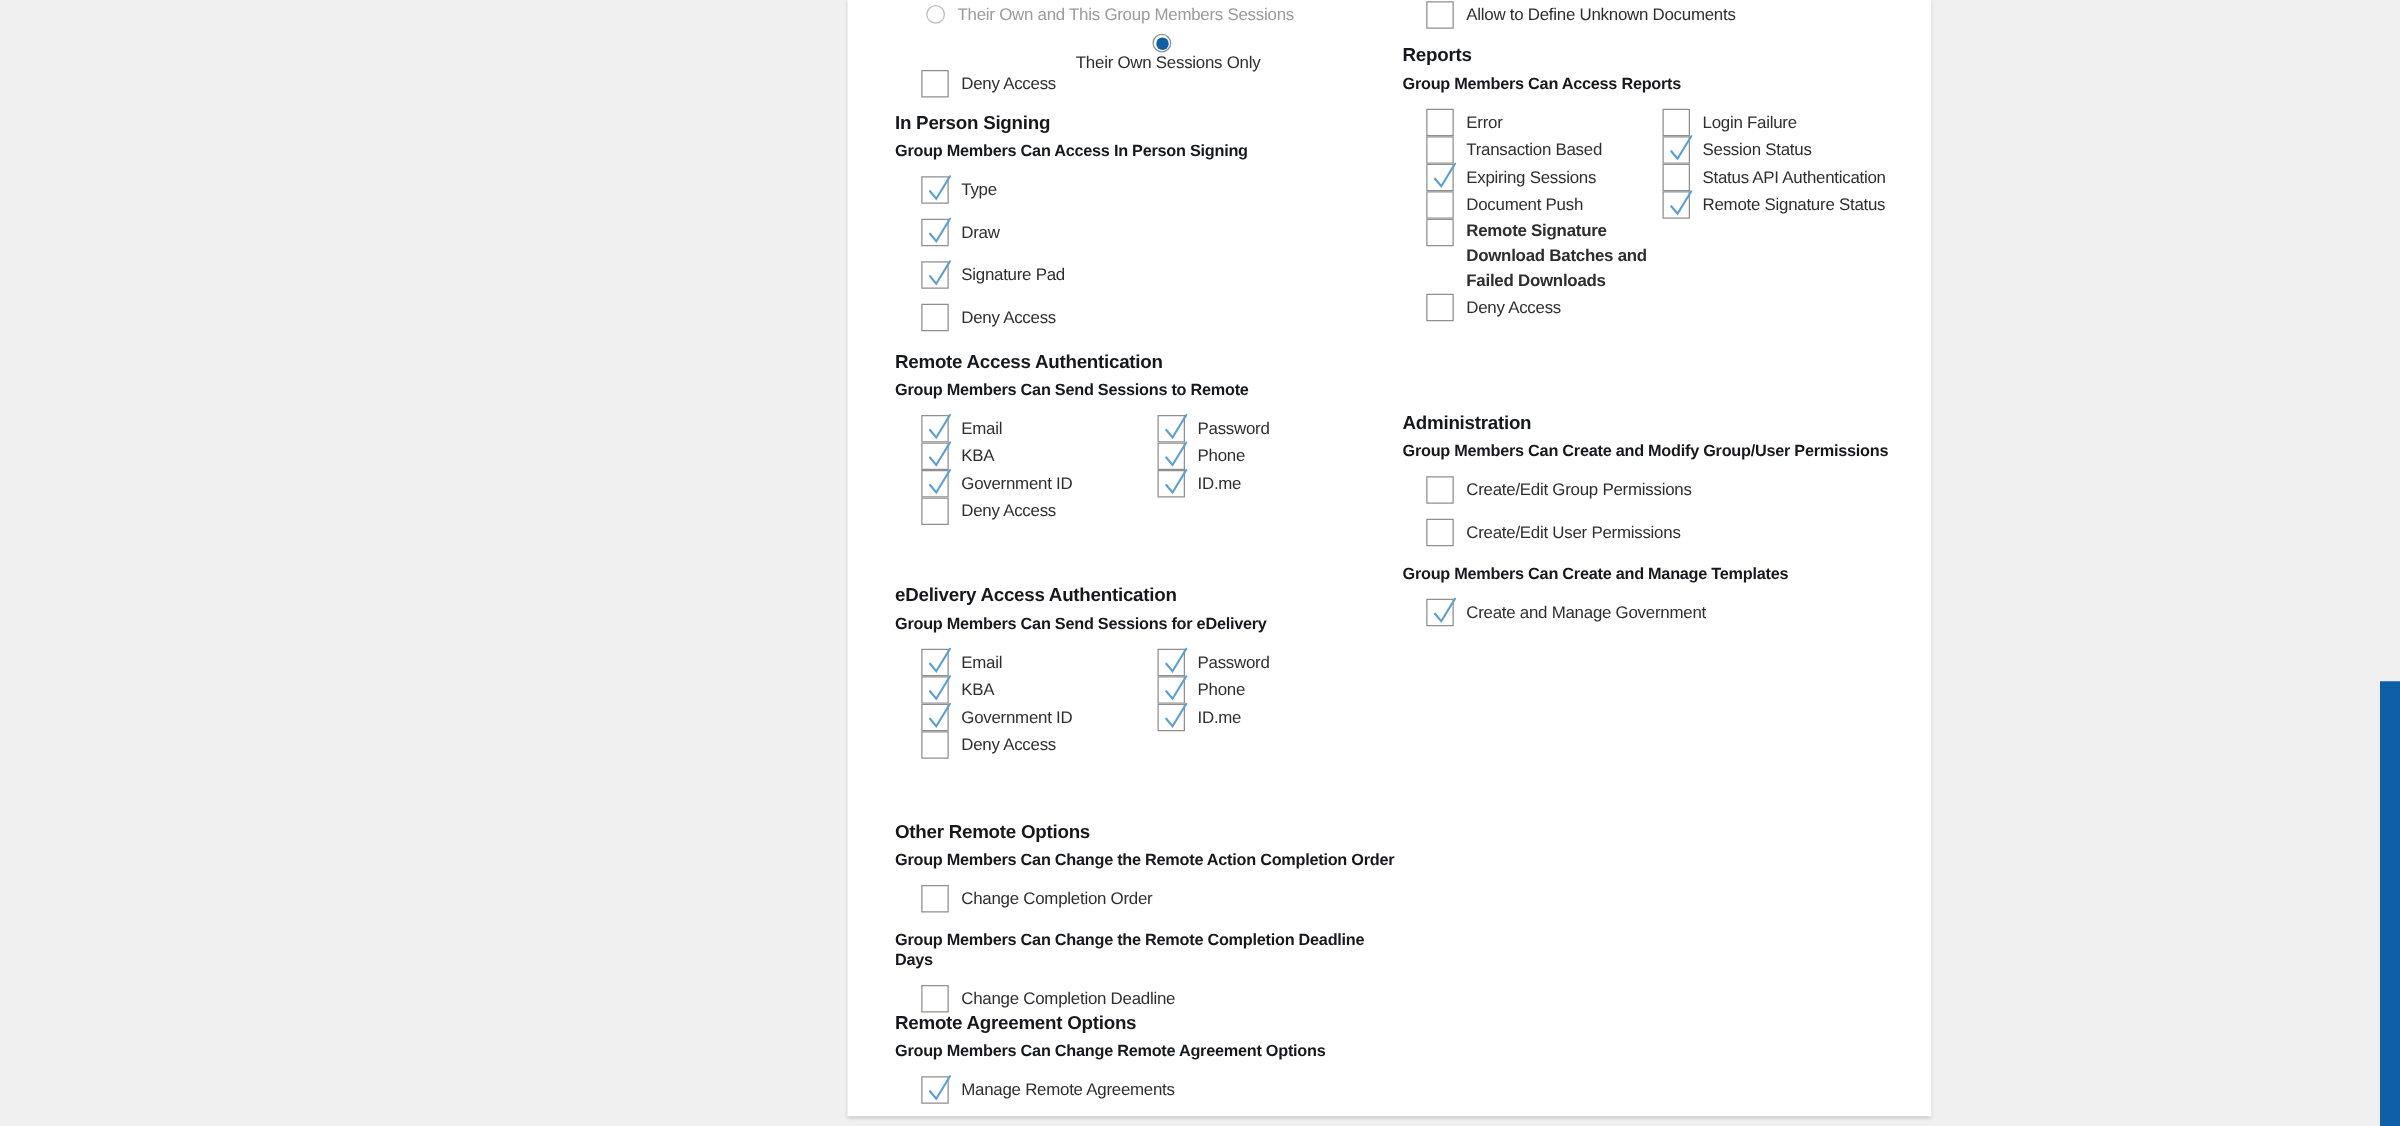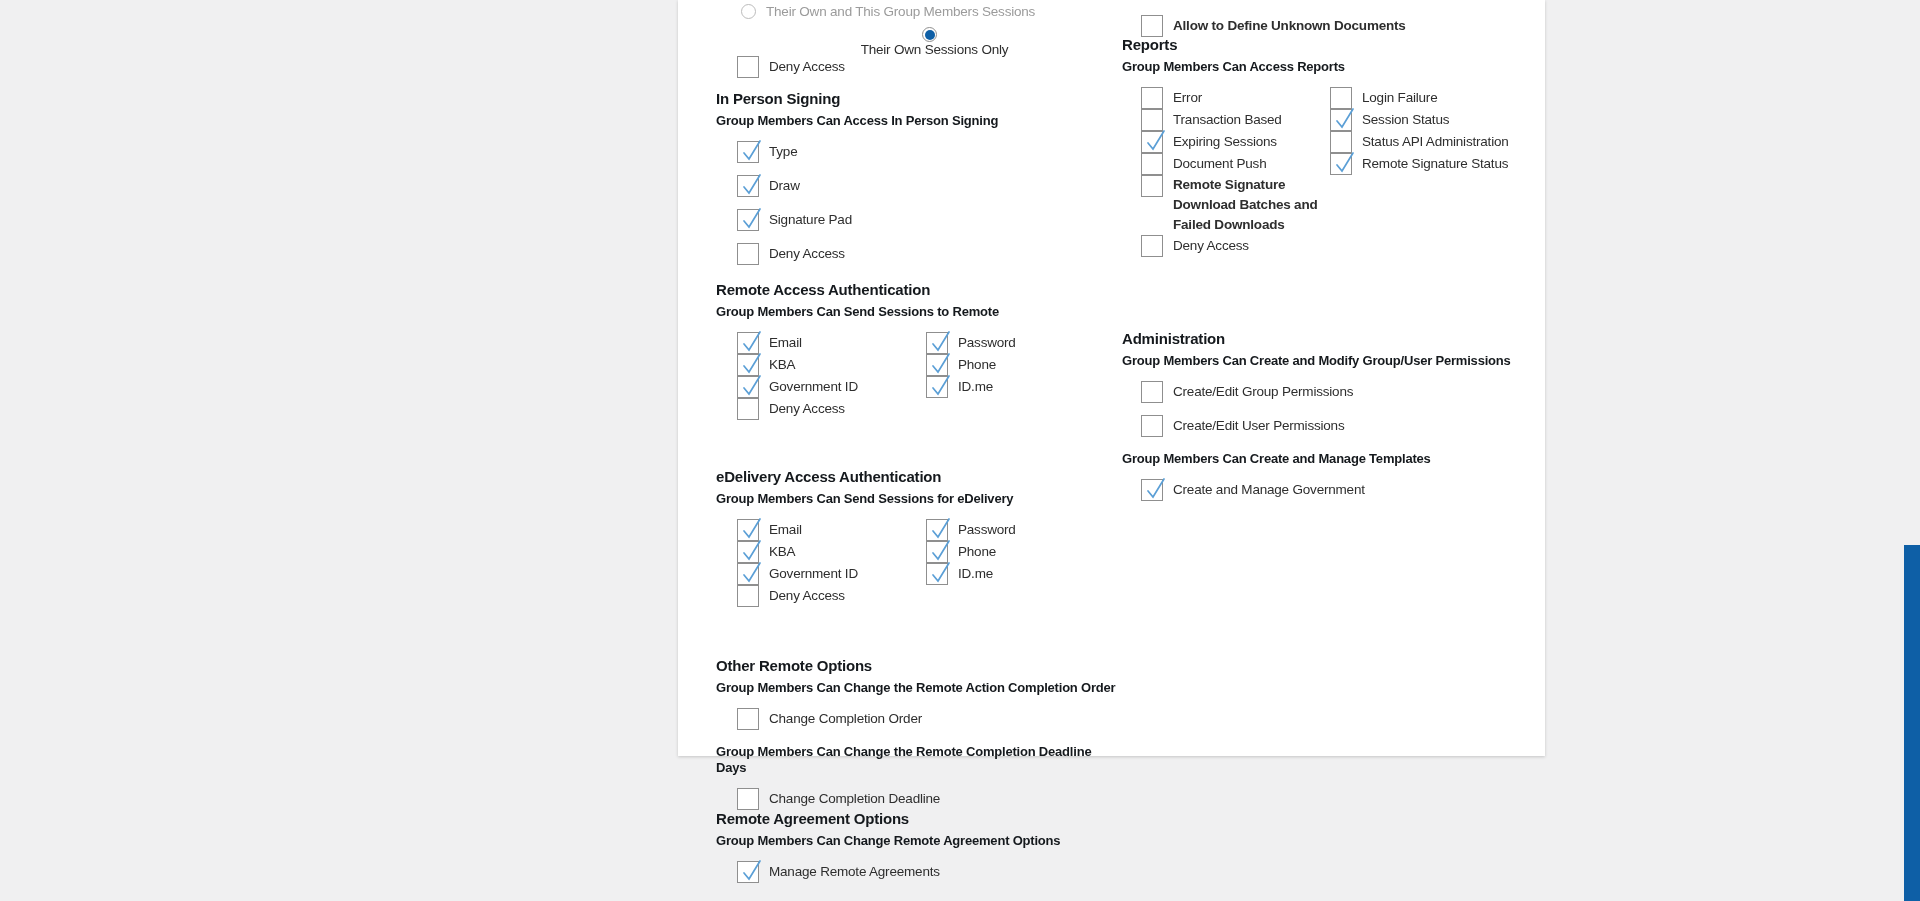--- a/index.html
+++ b/index.html
@@ -5,21 +5,21 @@
   html,body{margin:0;padding:0;}
   body{
     width:1920px;height:901px;overflow:hidden;
     background:#f0f0f1;
     font-family:"Liberation Sans",sans-serif;
     -webkit-font-smoothing:antialiased;
   }
   .stage{position:relative;width:1920px;height:901px;}
 
   .panel{
-    position:absolute;left:678px;top:0;width:867px;height:756px;
+    position:absolute;left:678px;top:0;width:867px;height:893px;
     background:#ffffff;box-shadow:0 1px 3px rgba(0,0,0,.18);
   }
   .col{position:absolute;top:0;height:893px;}
   .col-left{left:38px;width:402px;}
   .col-right{left:444px;width:402px;}
   .sec{position:absolute;left:0;right:0;}
 
   .sec-title{
     margin:0;font-size:15px;line-height:18px;font-weight:bold;
     color:#15191d;letter-spacing:-0.2px;
@@ -292,21 +292,21 @@
             <span class="cb-label">Manage Remote Agreements</span>
           </div>
         </div>
       </div>
 
     </div>
 
     <div class="col col-right">
 
       <div class="sec sec-allow">
-        <div class="rows rows-r" style="margin-top:14px;font-weight:bold;">
+        <div class="rows rows-r" style="margin-top:0;">
           <div class="cbrow">
             <span class="cb" data-checked="false"></span>
             <span class="cb-label">Allow to Define Unknown Documents</span>
           </div>
         </div>
       </div>
 
       <div class="sec sec-reports">
         <h3 class="sec-title">Reports</h3>
         <div class="sec-sub">Group Members Can Access Reports</div>
@@ -334,21 +334,21 @@
           <div class="cbrow">
             <span class="cb" data-checked="true">
                 <svg viewBox="0 0 26 26">
                   <polyline points="5,15 10,21 21,3"></polyline>
                 </svg>
               </span>
             <span class="cb-label">Expiring Sessions</span>
           </div>
           <div class="cbrow">
             <span class="cb" data-checked="false"></span>
-            <span class="cb-label">Status API Administration</span>
+            <span class="cb-label">Status API Authentication</span>
           </div>
           <div class="cbrow">
             <span class="cb" data-checked="false"></span>
             <span class="cb-label">Document Push</span>
           </div>
           <div class="cbrow">
             <span class="cb" data-checked="true">
                 <svg viewBox="0 0 26 26">
                   <polyline points="5,15 10,21 21,3"></polyline>
                 </svg>

